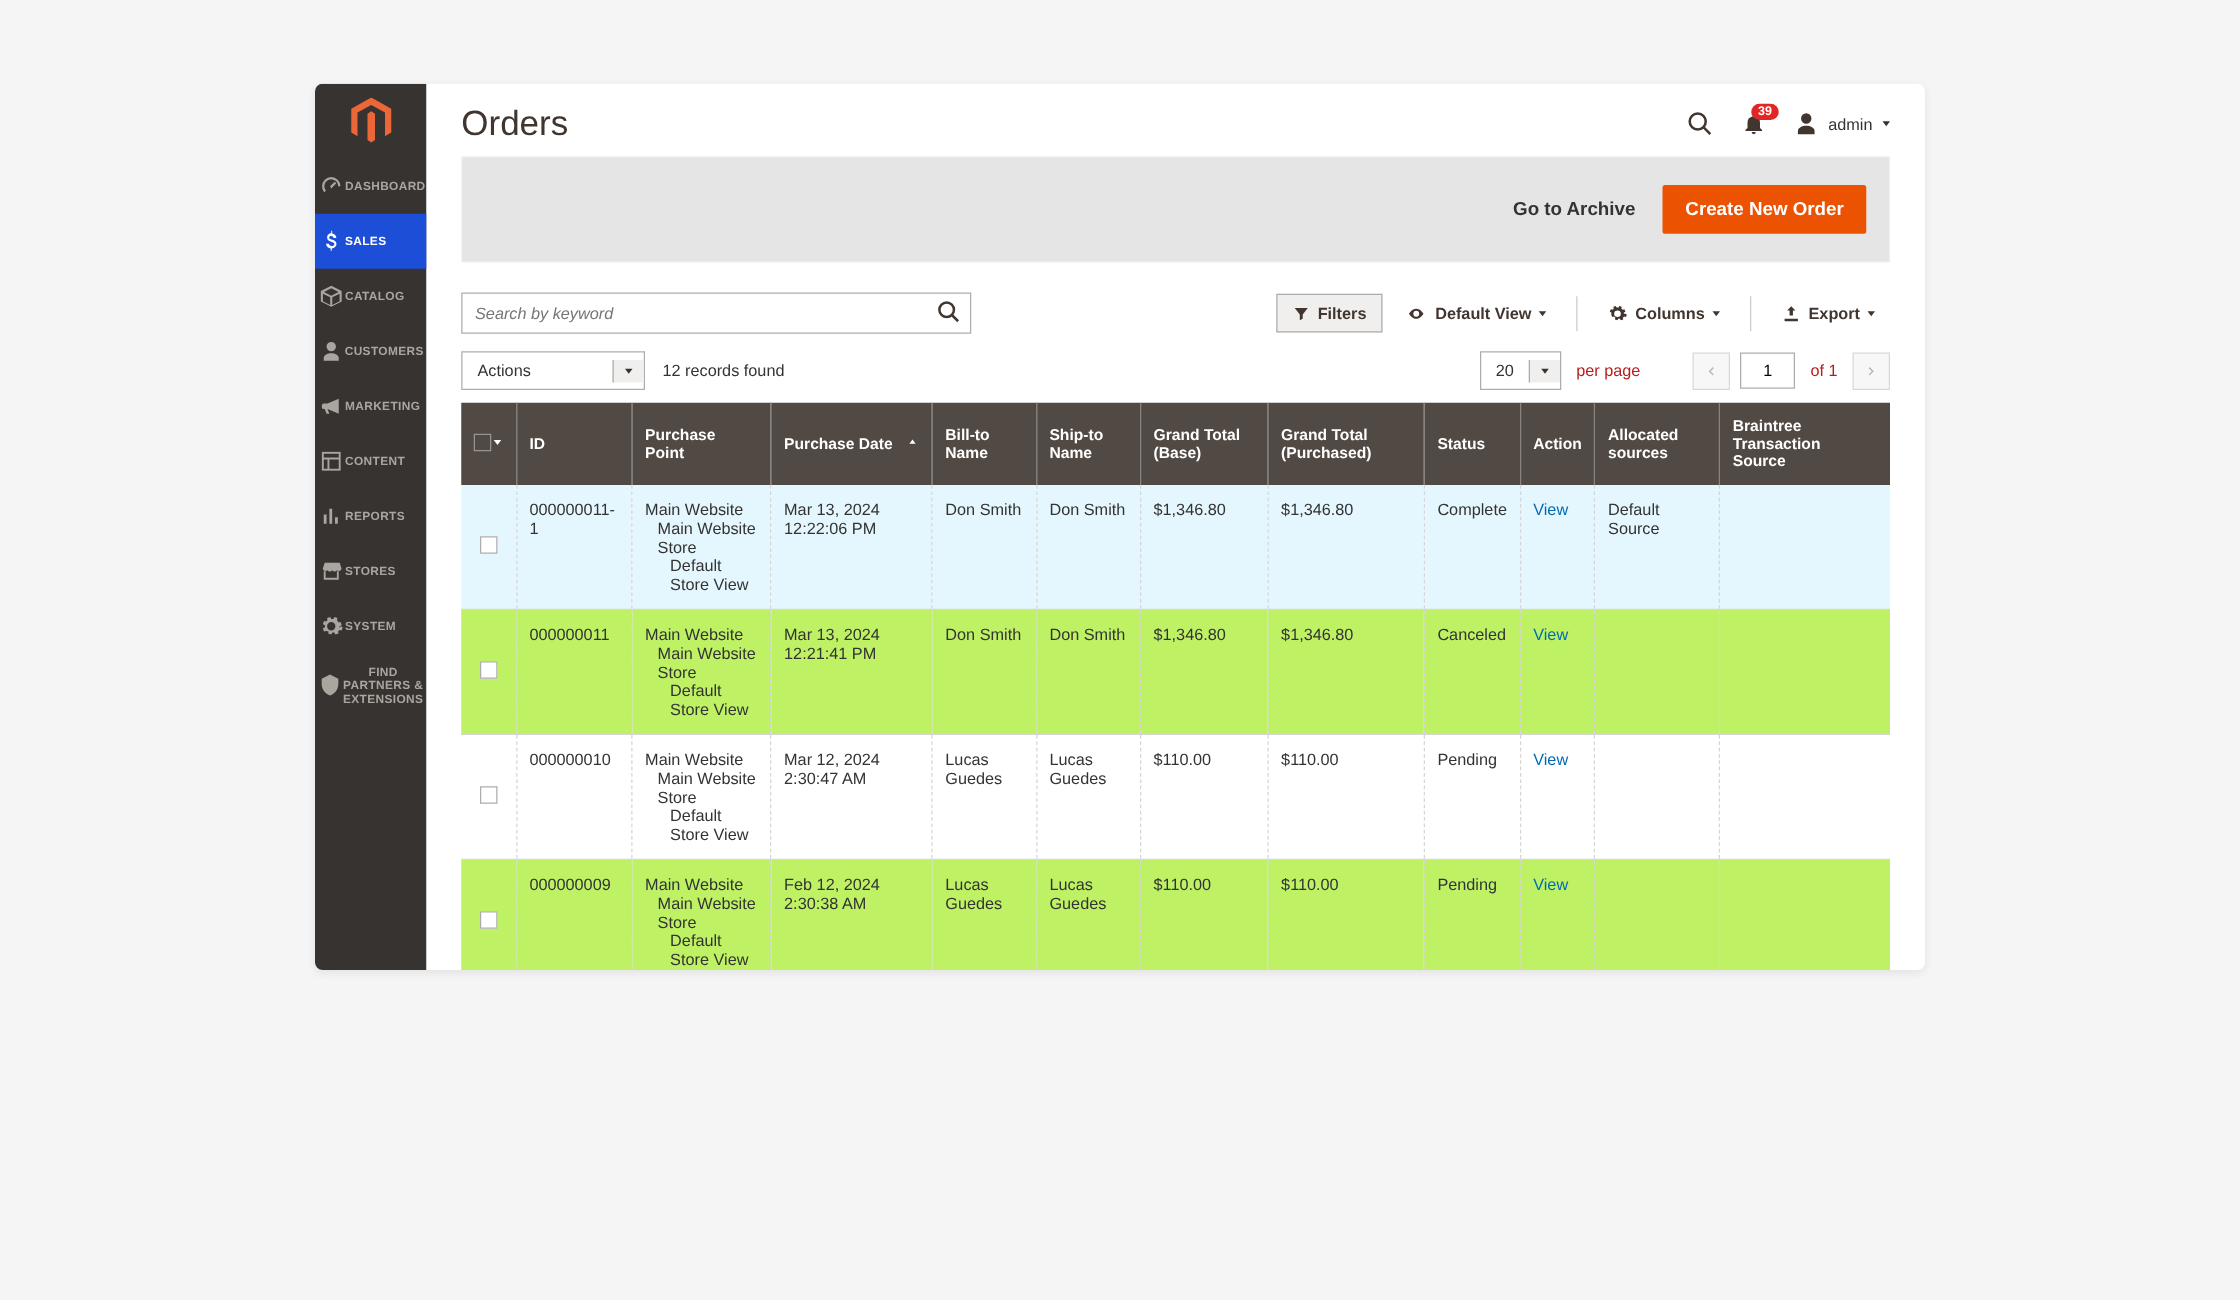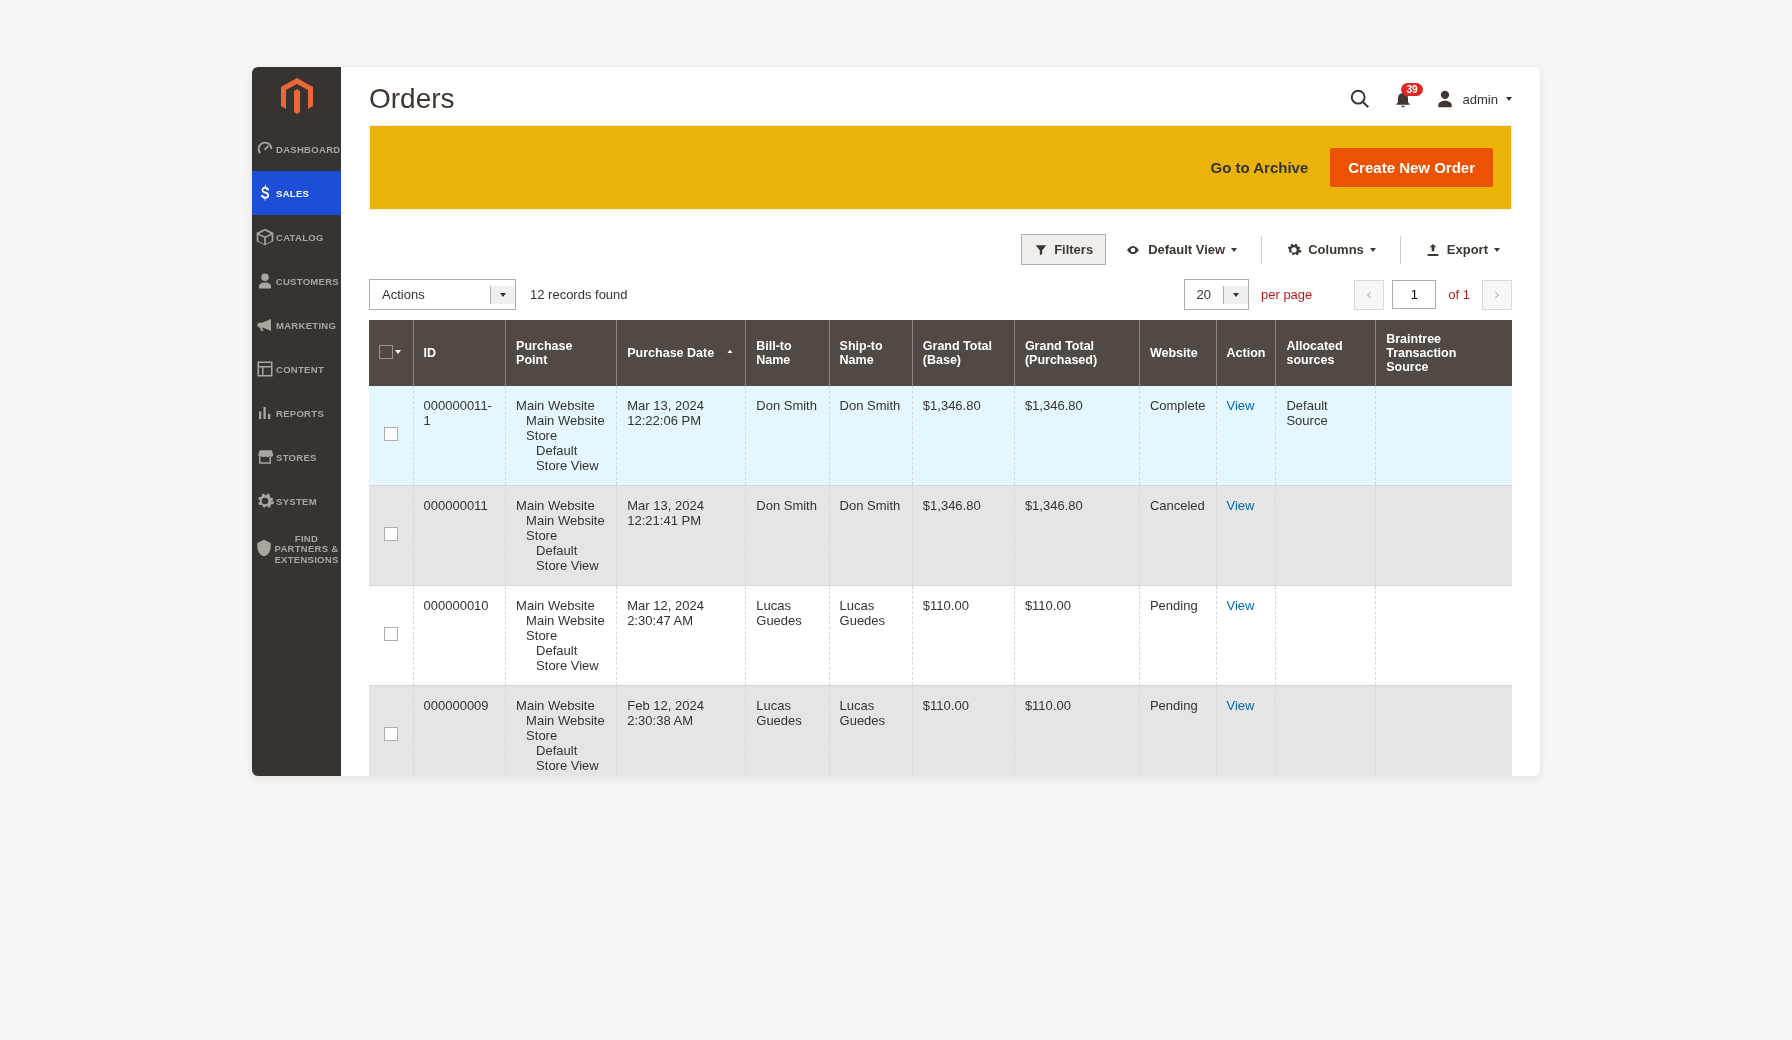--- a/index.html
+++ b/index.html
@@ -13,21 +13,21 @@
 .nav-item .nav-icon { width: 22px; height: 22px; margin-bottom: 3px; display:flex; align-items:center; justify-content:center;}
 .nav-item .nav-label { font-size: 9.5px; letter-spacing: .3px; font-weight:600; line-height:1.1;}
 .main { flex: 1; display: flex; flex-direction: column; overflow:hidden;}
 .topbar { display: flex; align-items: center; padding: 16px 28px 10px; }
 .page-title { font-size: 28px; font-weight: 400; color: #41362f; flex:1;}
 .top-actions { display: flex; align-items: center; gap: 22px; }
 .icon-btn { position: relative; cursor: pointer; display:flex; align-items:center; color:#41362f;}
 .badge { position: absolute; top: -6px; right: -10px; background: #e22626; color: #fff; border-radius: 9px; font-size: 10px; padding: 1px 5px; font-weight:600;}
 .user { display: flex; align-items: center; gap: 8px; cursor: pointer; font-size:13px;}
 .actionbar-wrap{padding:0 28px;}
-.actionbar-inner{background:#eab308; border:1px solid #eee; padding:22px 18px; display:flex; justify-content:flex-end; align-items:center; gap:22px; margin-bottom:24px; border-radius:1px;}
+.actionbar-inner{background:#e5e5e5; border:1px solid #eee; padding:22px 18px; display:flex; justify-content:flex-end; align-items:center; gap:22px; margin-bottom:24px; border-radius:1px;}
 .link { color: #333; font-weight: 600; font-size:15px; cursor:pointer;}
 .primary-btn { background: #eb5202; color: #fff; border: none; padding: 11px 18px; font-size: 15px; font-weight: 600; cursor: pointer; border-radius:2px;}
 .toolbar { padding: 0 28px 14px; display: flex; align-items: center; gap: 16px; }
 .search-wrap { position: relative; width: 408px; }
 .search-input { width: 100%; padding: 8px 36px 8px 10px; border: 1px solid #adadad; font-size: 13px; font-style: italic; color:#666;}
 .search-icon-pos { position: absolute; right: 8px; top: 50%; transform: translateY(-50%); }
 .toolbar-right { margin-left: auto; display: flex; align-items: center; gap: 6px; }
 .chip { display: inline-flex; align-items: center; gap: 6px; padding: 7px 12px; font-size: 13px; cursor: pointer; color:#41362f; font-weight:600;}
 .chip.boxed { background: #f0efee; border: 1px solid #adadad; }
 .divider-v { width:1px; height:28px; background:#ccc; margin:0 6px;}
@@ -42,21 +42,21 @@
 .pager-btn.disabled { opacity:.45; cursor:default;}
 .pager-text { font-size:13px; color:#b91c1c; margin:0 4px;}
 .table-wrap { padding: 0 28px; flex:1; overflow:hidden;}
 table { width: 100%; border-collapse: collapse; }
 thead th { background: #514943; color: #fff; font-size: 12.5px; font-weight: 600; text-align: left; padding: 12px 10px; border-right:1px solid #888280; vertical-align:middle;}
 thead th:last-child{border-right:none;}
 .th-check{width:44px;}
 tbody td { padding: 12px 10px; font-size: 13px; vertical-align: top; border-right:1px dashed #d6d6d6; border-bottom:1px solid #d6d6d6;}
 tbody td:last-child{border-right:none;}
 tbody tr.highlight td { background: #e5f7fe; }
-tbody tr.shade td { background: #e5e5e5; }
+tbody tr.shade td { background: #bef264; }
 .cb { width:14px; height:14px; border:1px solid #adadad; display:inline-block; background:#fff;}
 .cb-head { display:inline-flex; align-items:center;}
 .cb-head .cb{background:#514943; border-color:#999490;}
 .link-blue { color: #006bb4; cursor:pointer;}
 .th-flex{display:flex; align-items:center; gap:6px;}
 .caret-down-sm{display:inline-block; width:0;height:0;border-left:3px solid transparent;border-right:3px solid transparent;border-top:4px solid currentColor;}
 .pp-line{display:block;}
 .pp-indent1{padding-left:10px;}
 .pp-indent2{padding-left:20px;}
 </style>
@@ -182,20 +182,29 @@
     </div>
 
     <div class="actionbar-wrap">
       <div class="actionbar-inner">
         <span class="link">Go to Archive</span>
         <button class="primary-btn">Create New Order</button>
       </div>
     </div>
 
     <div class="toolbar">
+      <div class="search-wrap">
+        <input class="search-input" placeholder="Search by keyword" style="">
+        <span class="search-icon-pos">
+          <svg width="20" height="20" viewBox="0 0 24 24" fill="none" stroke="#41362f" stroke-width="2.4">
+              <circle cx="10" cy="10" r="7"></circle>
+              <path d="M21 21l-6-6"></path>
+            </svg>
+        </span>
+      </div>
       <div class="toolbar-right">
         <span class="chip boxed">
           <svg width="14" height="14" viewBox="0 0 24 24" fill="#41362f">
               <path d="M3 4h18l-7 9v6l-4 2v-8L3 4z"></path>
             </svg>
           <span>Filters</span>
         </span>
         <span class="chip">
           <svg width="18" height="14" viewBox="0 0 24 24" fill="#41362f">
               <path d="M12 5C6 5 2 12 2 12s4 7 10 7 10-7 10-7-4-7-10-7zm0 11a4 4 0 1 1 0-8 4 4 0 0 1 0 8z"></path>
@@ -271,21 +280,21 @@
                   <span>Purchase Date</span>
                   <svg width="10" height="12" viewBox="0 0 24 24" fill="#fff" style="margin-left:auto">
                     <path d="M12 4l6 8H6z"></path>
                   </svg>
                 </div>
               </th>
             <th>Bill-to Name</th>
             <th>Ship-to Name</th>
             <th>Grand Total (Base)</th>
             <th>Grand Total (Purchased)</th>
-            <th>Website</th>
+            <th>Status</th>
             <th>Action</th>
             <th>Allocated sources</th>
             <th>Braintree Transaction Source</th>
           </tr>
         </thead>
         <tbody id="rows-body">
             <tr class="highlight">
               <td style="vertical-align:middle;text-align:center"><span class="cb"></span></td>
               <td>000000011-1</td>
               <td>

